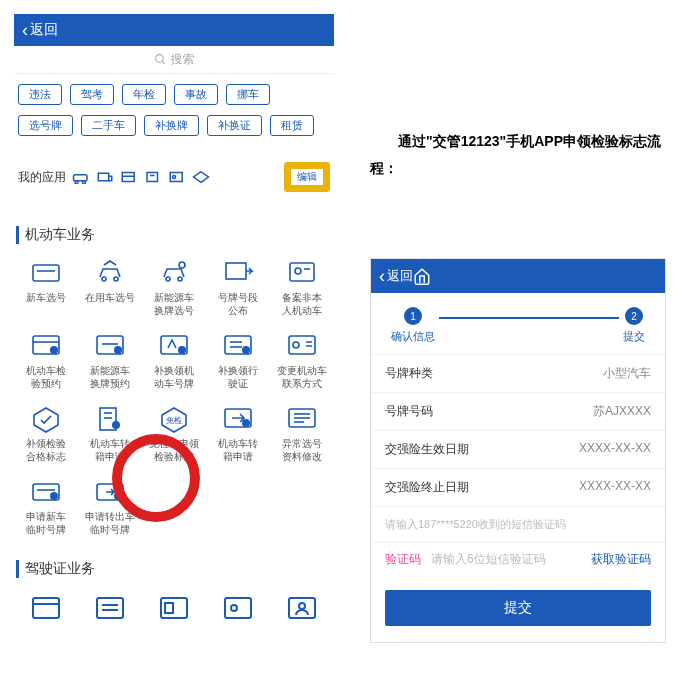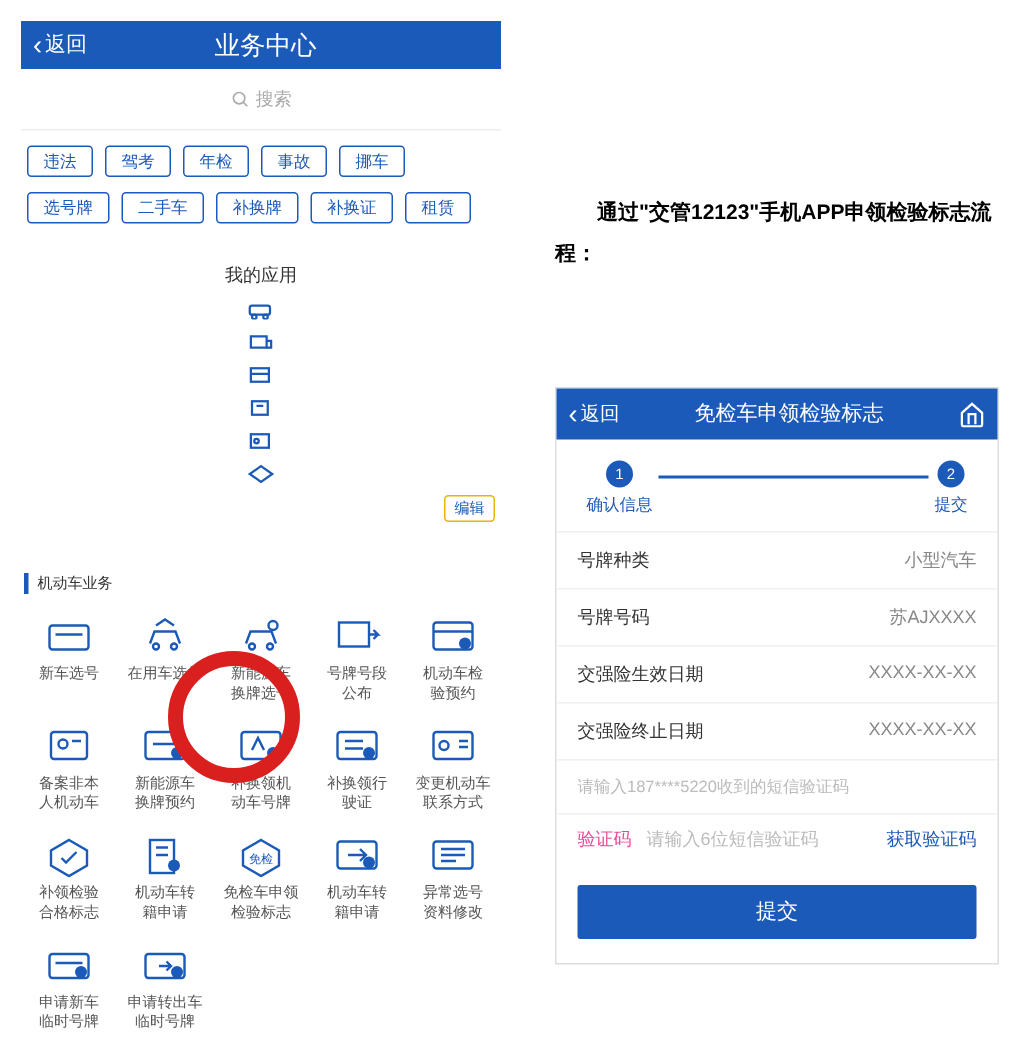--- a/index.html
+++ b/index.html
@@ -28,21 +28,21 @@
     }
     .back-chevron { font-size: 18px; margin-right: 2px; }
     .header-title {
       flex: 1;
       text-align: center;
       font-size: 17px;
       font-weight: 500;
       margin-left: -30px;
     }
     .search-bar {
-      height: 41px;
+      height: 28px;
       display: flex;
       align-items: center;
       justify-content: center;
       color: #aaa;
       font-size: 12px;
       border-bottom: 1px solid #eee;
     }
     .search-bar svg { margin-right: 4px; }
     .tag-section {
       padding: 10px 4px;
@@ -57,41 +57,40 @@
       padding: 2px 10px;
       font-size: 11px;
       min-width: 42px;
       text-align: center;
     }
     .my-apps {
       display: flex;
       align-items: center;
       padding: 16px 4px 10px 4px;
       gap: 6px;
-      flex-direction: column;
     }
     .my-apps-label { color: #333; font-size: 12px; }
     .mini-icon {
       width: 18px; height: 16px;
       display: inline-flex;
       align-items: center;
       justify-content: center;
     }
     .edit-btn {
-      border: 1px solid #eab308;
+      border: 7px solid #eab308;
       color: #1b5ab8;
       border-radius: 3px;
       padding: 1px 6px;
       font-size: 10px;
       margin-left: auto;
     }
     .section-title {
       border-left: 3px solid #1b5ab8;
       padding-left: 6px;
-      font-size: 10px;
+      font-size: 14px;
       color: #333;
       margin: 24px 0 14px 2px;
       font-weight: 500;
     }
     .grid {
       display: grid;
       grid-template-columns: repeat(5, 1fr);
       gap: 14px 4px;
       padding: 0 2px;
     }
@@ -240,21 +239,20 @@
       margin: 0 auto;
     }
   </style>
 </head>
 <body>
 
 <div class="left-panel">
   <div class="header-bar">
     <span class="back-chevron">‹</span>
     <span>返回</span>
-    <span class="header-title">业务中心</span>
   </div>
   <div class="search-bar">
     <svg width="13" height="13" viewBox="0 0 24 24" fill="none" stroke="#aaa" stroke-width="2">
         <circle cx="10" cy="10" r="7"></circle>
         <line x1="20" y1="20" x2="15" y2="15"></line>
       </svg>
     <span>搜索</span>
   </div>
 
   <div class="tag-section">
@@ -354,38 +352,38 @@
             <rect x="4" y="4" width="20" height="16"></rect>
             <path d="M24 12h6l-3-3m3 3l-3 3"></path>
           </svg>
         </div>
         <div class="grid-label">号牌号段
 公布</div>
       </div>
       <div class="grid-item">
         <div class="grid-icon">
           <svg width="34" height="28" viewBox="0 0 32 28" fill="none" stroke="#1b5ab8" stroke-width="1.6">
-            <rect x="3" y="4" width="26" height="18" rx="2"></rect>
-            <line x1="3" y1="10" x2="29" y2="10"></line>
-            <circle cx="24" cy="18" r="4" fill="#1b5ab8" stroke="none"></circle>
-          </svg>
-        </div>
-        <div class="grid-label">机动车检
-验预约</div>
-      </div>
-      <div class="grid-item">
-        <div class="grid-icon">
-          <svg width="34" height="28" viewBox="0 0 32 28" fill="none" stroke="#1b5ab8" stroke-width="1.6">
             <rect x="4" y="4" width="24" height="18" rx="2"></rect>
             <circle cx="12" cy="12" r="3"></circle>
             <line x1="18" y1="10" x2="24" y2="10"></line>
           </svg>
         </div>
         <div class="grid-label">备案非本
 人机动车</div>
+      </div>
+      <div class="grid-item">
+        <div class="grid-icon">
+          <svg width="34" height="28" viewBox="0 0 32 28" fill="none" stroke="#1b5ab8" stroke-width="1.6">
+            <rect x="3" y="4" width="26" height="18" rx="2"></rect>
+            <line x1="3" y1="10" x2="29" y2="10"></line>
+            <circle cx="24" cy="18" r="4" fill="#1b5ab8" stroke="none"></circle>
+          </svg>
+        </div>
+        <div class="grid-label">机动车检
+验预约</div>
       </div>
       <div class="grid-item">
         <div class="grid-icon">
           <svg width="34" height="28" viewBox="0 0 32 28" fill="none" stroke="#1b5ab8" stroke-width="1.6">
             <rect x="3" y="4" width="26" height="18" rx="2"></rect>
             <line x1="8" y1="12" x2="24" y2="12"></line>
             <circle cx="24" cy="18" r="4" fill="#1b5ab8" stroke="none"></circle>
           </svg>
         </div>
         <div class="grid-label">新能源车
@@ -543,21 +541,20 @@
 </div>
 
 <div class="red-circle"></div>
 
 <div class="instruction-text">　　通过"交管12123"手机APP申领检验标志流程：</div>
 
 <div class="right-panel">
   <div class="r-header">
     <span class="back-chevron">‹</span>
     <span>返回</span>
-    <span class="r-header-title">免检车申领检验标志</span>
     <svg class="home-icon" viewBox="0 0 24 24" fill="none" stroke="#fff" stroke-width="2">
         <path d="M3 11l9-8 9 8v10a2 2 0 0 1-2 2H5a2 2 0 0 1-2-2z"></path>
         <path d="M9 21V12h6v9"></path>
       </svg>
   </div>
 
   <div class="steps">
     <div class="step">
       <div class="step-circle">1</div>
       <span>确认信息</span>

